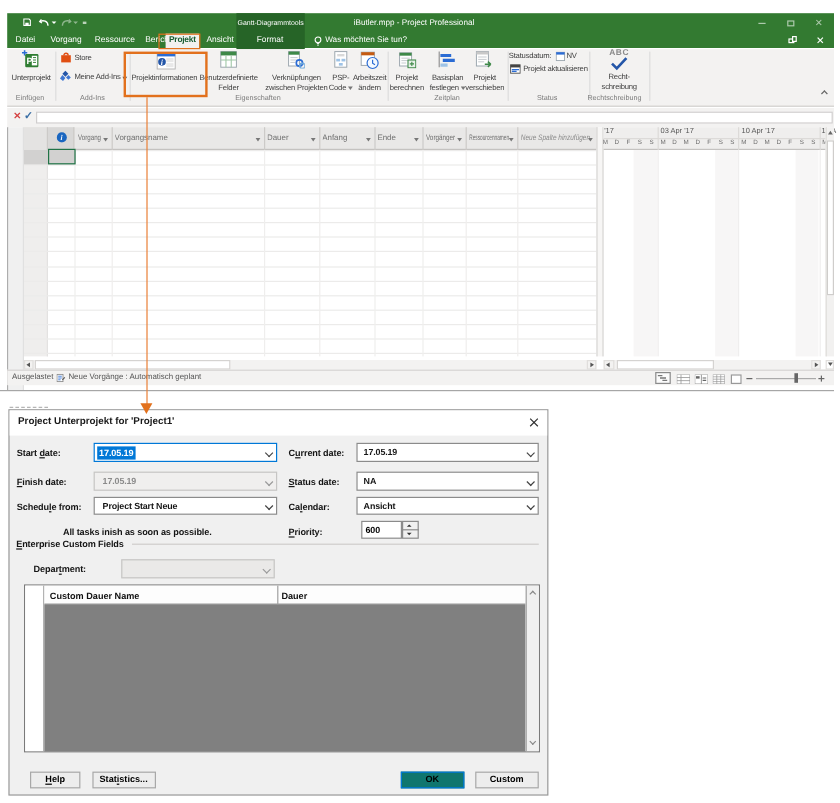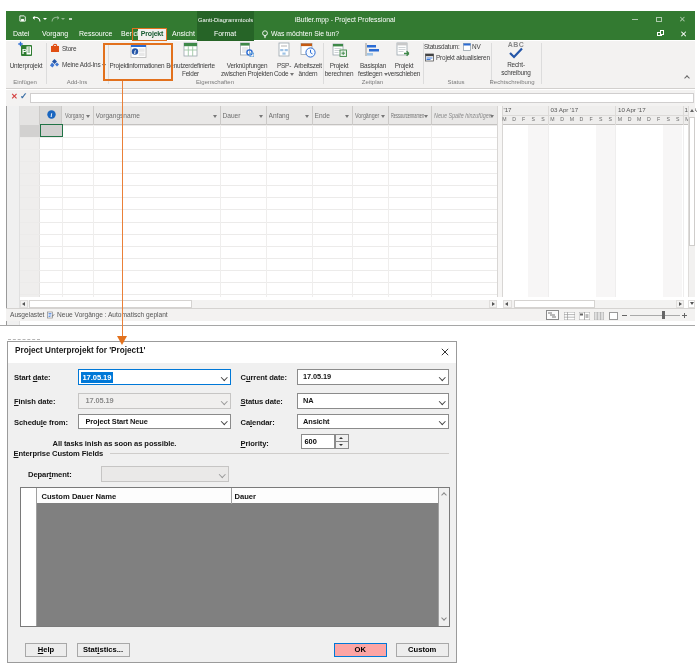--- a/index.html
+++ b/index.html
@@ -394,21 +394,21 @@
 <div class="a" style="left:437.5px;top:488px;width:11.5px;height:137.5px;background:#f0f0f0;border-left:1px solid #a0a0a0"></div>
 <div class="ch" style="left:441.5px;top:493px;transform:rotate(-135deg);border-color:#888"></div>
 <div class="ch" style="left:441.5px;top:616px;transform:rotate(45deg);border-color:#888"></div>
 
 <div class="a ctr" style="left:25px;top:642.5px;width:42px;height:14.5px;background:#ededed;border:1px solid #a8a8a8;font-size:7.6px;font-weight:bold">
     <span><span style="text-decoration:underline">H</span>elp</span>
   </div>
 <div class="a ctr" style="left:76.5px;top:642.5px;width:53px;height:14.5px;background:#ededed;border:1px solid #a8a8a8;font-size:7.6px;font-weight:bold">
     <span>Stat<span style="text-decoration:underline">i</span>stics...</span>
   </div>
-<div class="a ctr" style="left:334px;top:642.5px;width:52.5px;height:14.5px;background:#fca5a5;border:1.6px solid #0078d7;font-size:7.6px;font-weight:bold">
+<div class="a ctr" style="left:334px;top:642.5px;width:52.5px;height:14.5px;background:#0f766e;border:1.6px solid #0078d7;font-size:7.6px;font-weight:bold">
     <span>OK</span>
   </div>
 <div class="a ctr" style="left:396px;top:642.5px;width:52.5px;height:14.5px;background:#ededed;border:1px solid #a8a8a8;font-size:7.6px;font-weight:bold">
     <span>Custom</span>
   </div>
 
 <div class="a" style="left:131.5px;top:27.5px;width:35px;height:13px;border:1.8px solid #e2711d"></div>
 <div class="a" style="left:103px;top:42.5px;width:70px;height:38px;border:2px solid #e2711d"></div>
 <div class="a" style="left:121.6px;top:80.5px;width:1.6px;height:256px;background:#ea8038"></div>
 <div class="a" style="left:117px;top:336px;width:0;height:0;border-left:5.5px solid transparent;border-right:5.5px solid transparent;border-top:9px solid #e2711d"></div>

